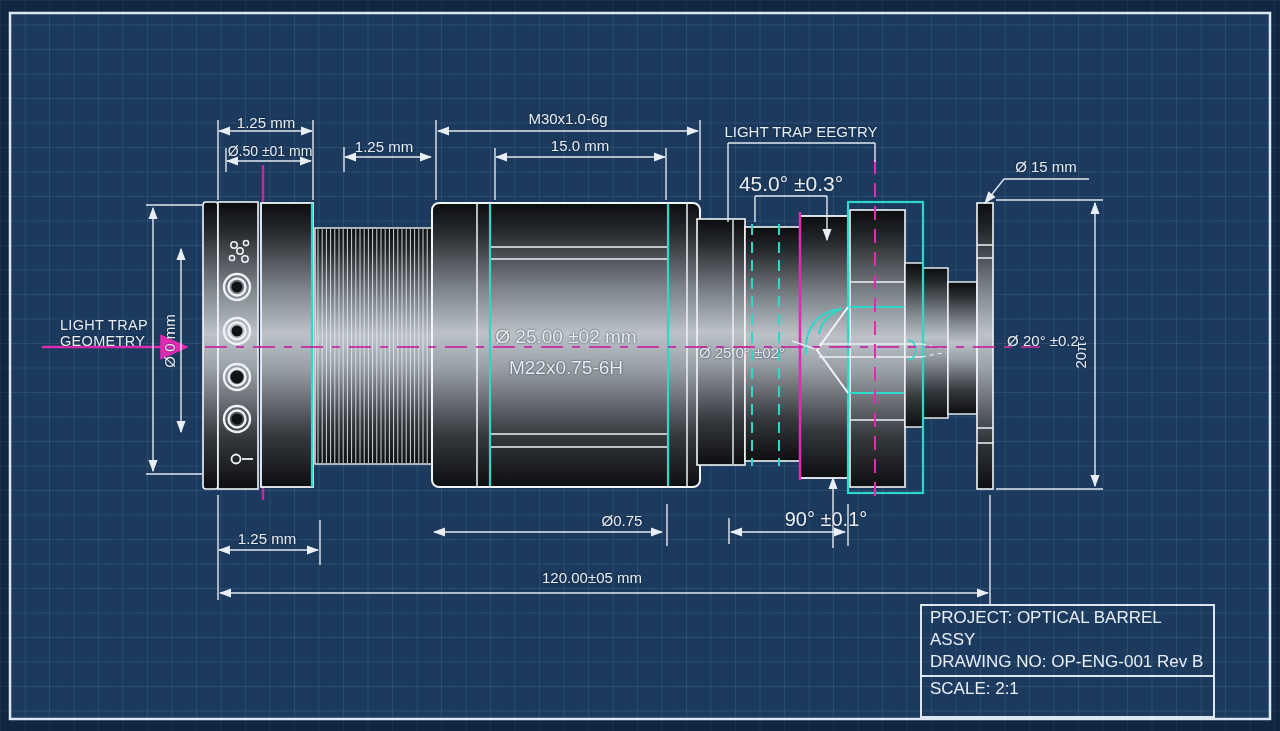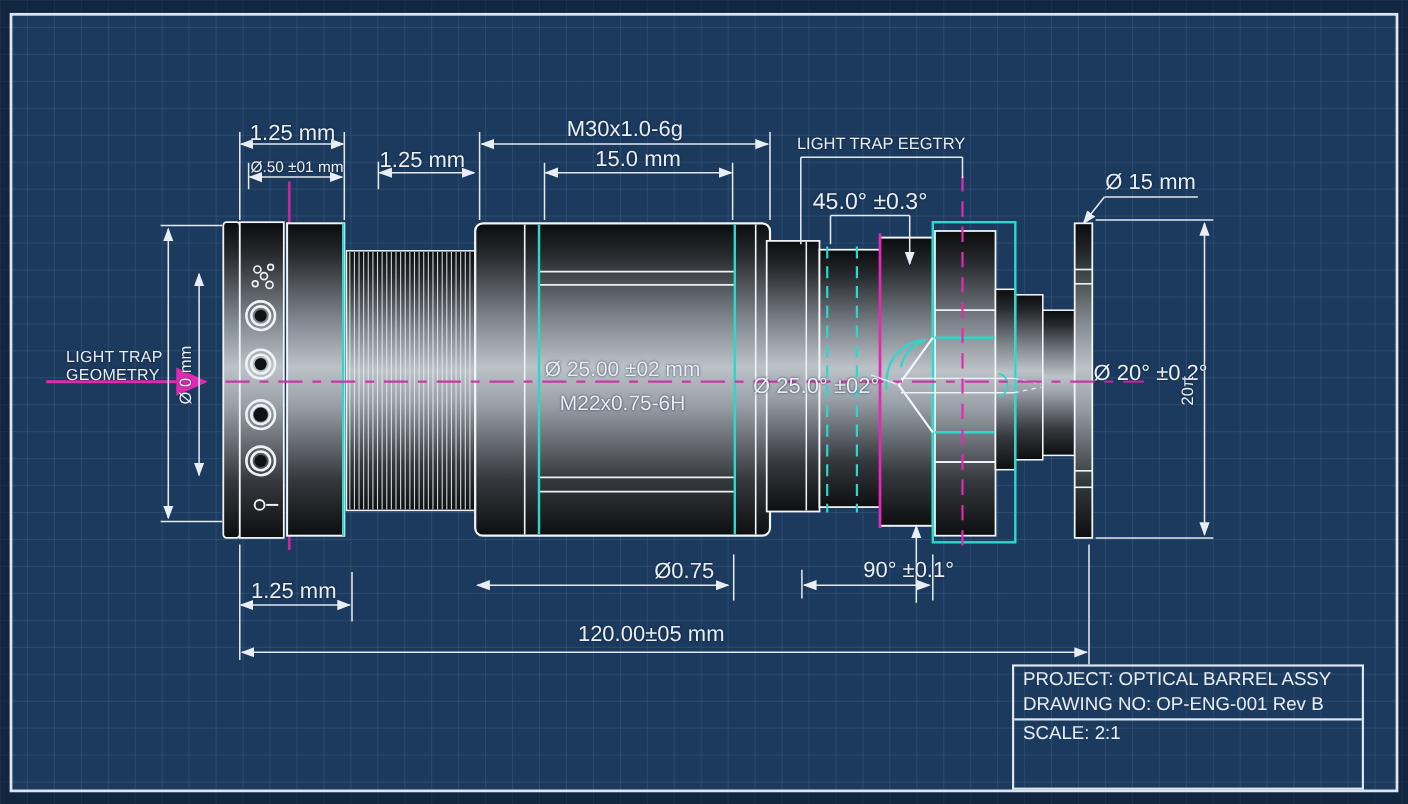--- a/index.html
+++ b/index.html
@@ -8,33 +8,33 @@
     background-color:#1b3a5d;
     background-image:
       linear-gradient(rgba(130,170,220,.15) 1px, transparent 1px),
       linear-gradient(90deg, rgba(130,170,220,.15) 1px, transparent 1px);
     background-size:24.5px 24.5px;
     font-family:"Liberation Sans", sans-serif;
   }
   svg.draw{position:absolute;left:0;top:0;}
   .lbl{
     position:absolute;transform:translate(-50%,-50%);
-    color:#e9eef5;white-space:nowrap;font-size:20px;
+    color:#e9eef5;white-space:nowrap;font-size:15px;
     text-shadow:0 0 2px rgba(10,25,45,.9);
   }
   .lbl.small{font-size:14px;}
   .lbl.mid{font-size:15px;}
   .lbl.big{font-size:19px;}
   .lbl.rot{transform:translate(-50%,-50%) rotate(-90deg);}
   .note{
     position:absolute;color:#e9eef5;font-size:14.5px;line-height:16px;
     letter-spacing:.3px;text-shadow:0 0 2px rgba(10,25,45,.9);
   }
   .titleblock{
-    position:absolute;left:920px;top:604px;width:320px;height:114px;
+    position:absolute;left:920px;top:604px;width:295px;height:114px;
     border:2px solid #dce6f0;color:#e9eef5;font-size:17px;
     box-sizing:border-box;
   }
   .tb-row{border-bottom:2px solid #dce6f0;padding:1px 8px 2px 8px;}
   .tb-row:last-child{border-bottom:none;}
   .tb-line{line-height:22px;}
 </style>
 </head>
 <body>
 

